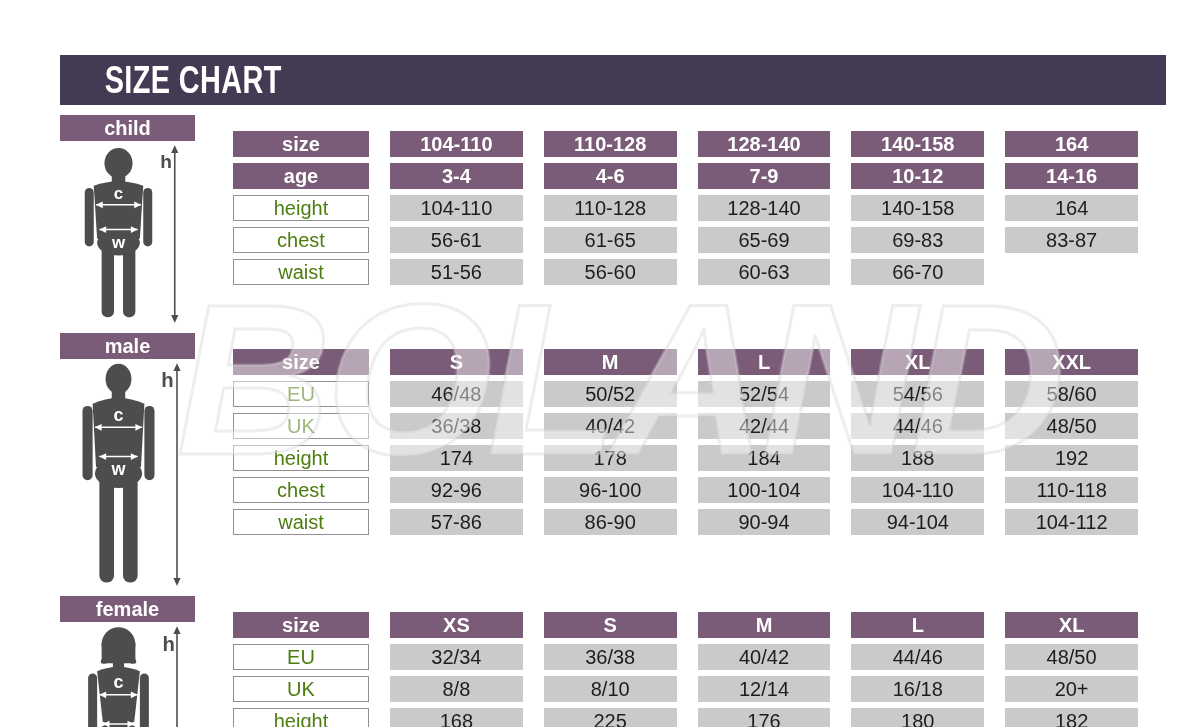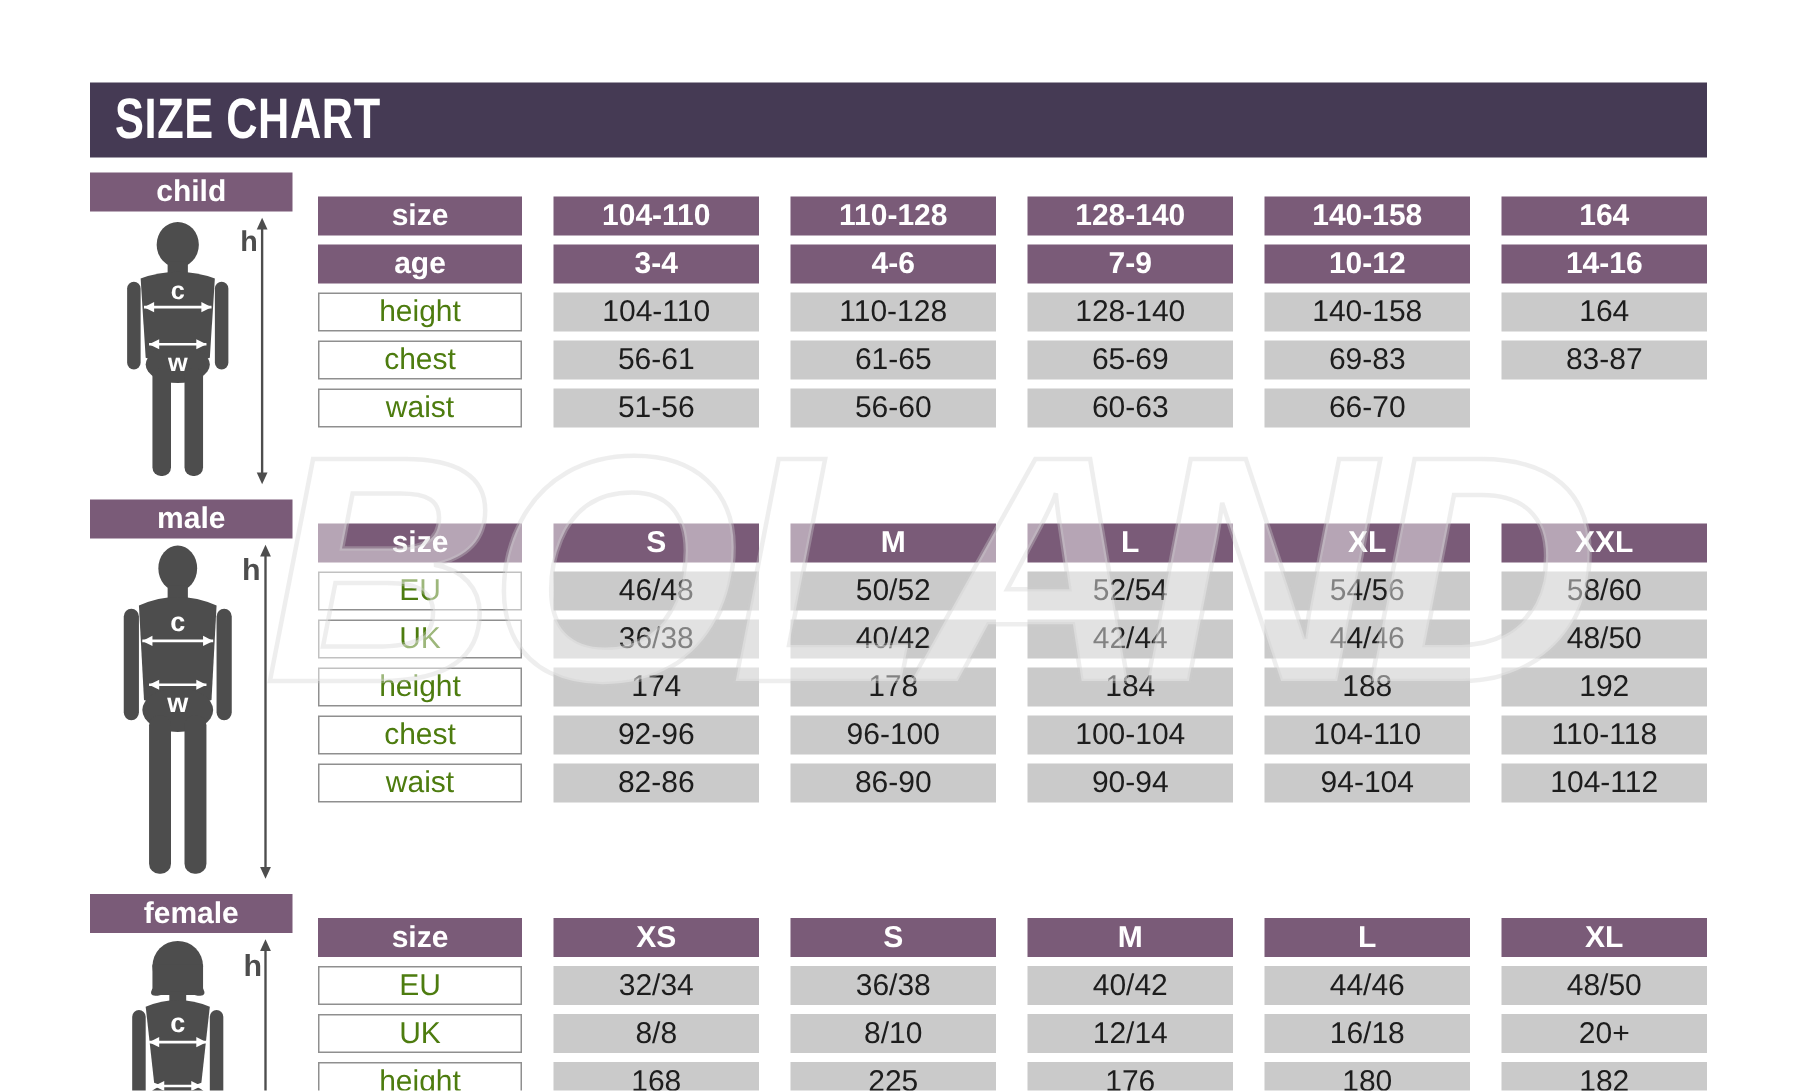--- a/index.html
+++ b/index.html
@@ -1,28 +1,28 @@
 <!DOCTYPE html>
 <html><head>
 <meta charset="utf-8">
 <style>
   html,body{margin:0;padding:0;}
   body{font-family:"Liberation Sans", sans-serif; background:#fff;}
   .page{position:relative;width:1200px;height:727px;background:#fff;overflow:hidden;}
 
   .header-band{position:absolute;left:60px;top:55px;width:1078px;height:50px;
-    background:#453a54;display:flex;align-items:center;}
+    background:#453a54;display:flex;align-items:center;padding-left:28px;}
   .title-text{display:inline-block;color:#fff;font-weight:bold;font-size:38px;
     letter-spacing:0.5px;transform:scaleX(0.76);transform-origin:left center;
     padding-left:22px;white-space:nowrap;}
 
   .content{position:absolute;left:60px;top:115px;width:1078px;
     display:flex;flex-direction:column;gap:9px;z-index:1;}
 
-  .section{display:flex;}
+  .section{display:flex;gap:21px;}
   .left{width:135px;margin-right:17px;display:flex;flex-direction:column;}
   .section-label{height:26px;display:flex;align-items:center;justify-content:center;
     font-size:21px;font-weight:bold;}
   .figure{flex:1;display:flex;align-items:stretch;justify-content:center;padding-top:3px;}
   .figure svg{height:100%;}
 
   .rows{flex:1;display:grid;grid-template-columns:136px repeat(5,1fr);
     grid-auto-rows:26px;column-gap:21px;row-gap:6px;margin-top:16px;}
 
   .cell{display:flex;align-items:center;justify-content:center;font-size:20px;line-height:1;}
@@ -176,21 +176,21 @@
           <div class="cell gray">184</div>
           <div class="cell gray">188</div>
           <div class="cell gray">192</div>
           <div class="cell white">chest</div>
           <div class="cell gray">92-96</div>
           <div class="cell gray">96-100</div>
           <div class="cell gray">100-104</div>
           <div class="cell gray">104-110</div>
           <div class="cell gray">110-118</div>
           <div class="cell white">waist</div>
-          <div class="cell gray">82-86</div>
+          <div class="cell gray">57-86</div>
           <div class="cell gray">86-90</div>
           <div class="cell gray">90-94</div>
           <div class="cell gray">94-104</div>
           <div class="cell gray">104-112</div>
         </div>
   </section>
       <section class="section">
     <div class="left">
       <div class="cell purple section-label">female</div>
       <div class="figure">

